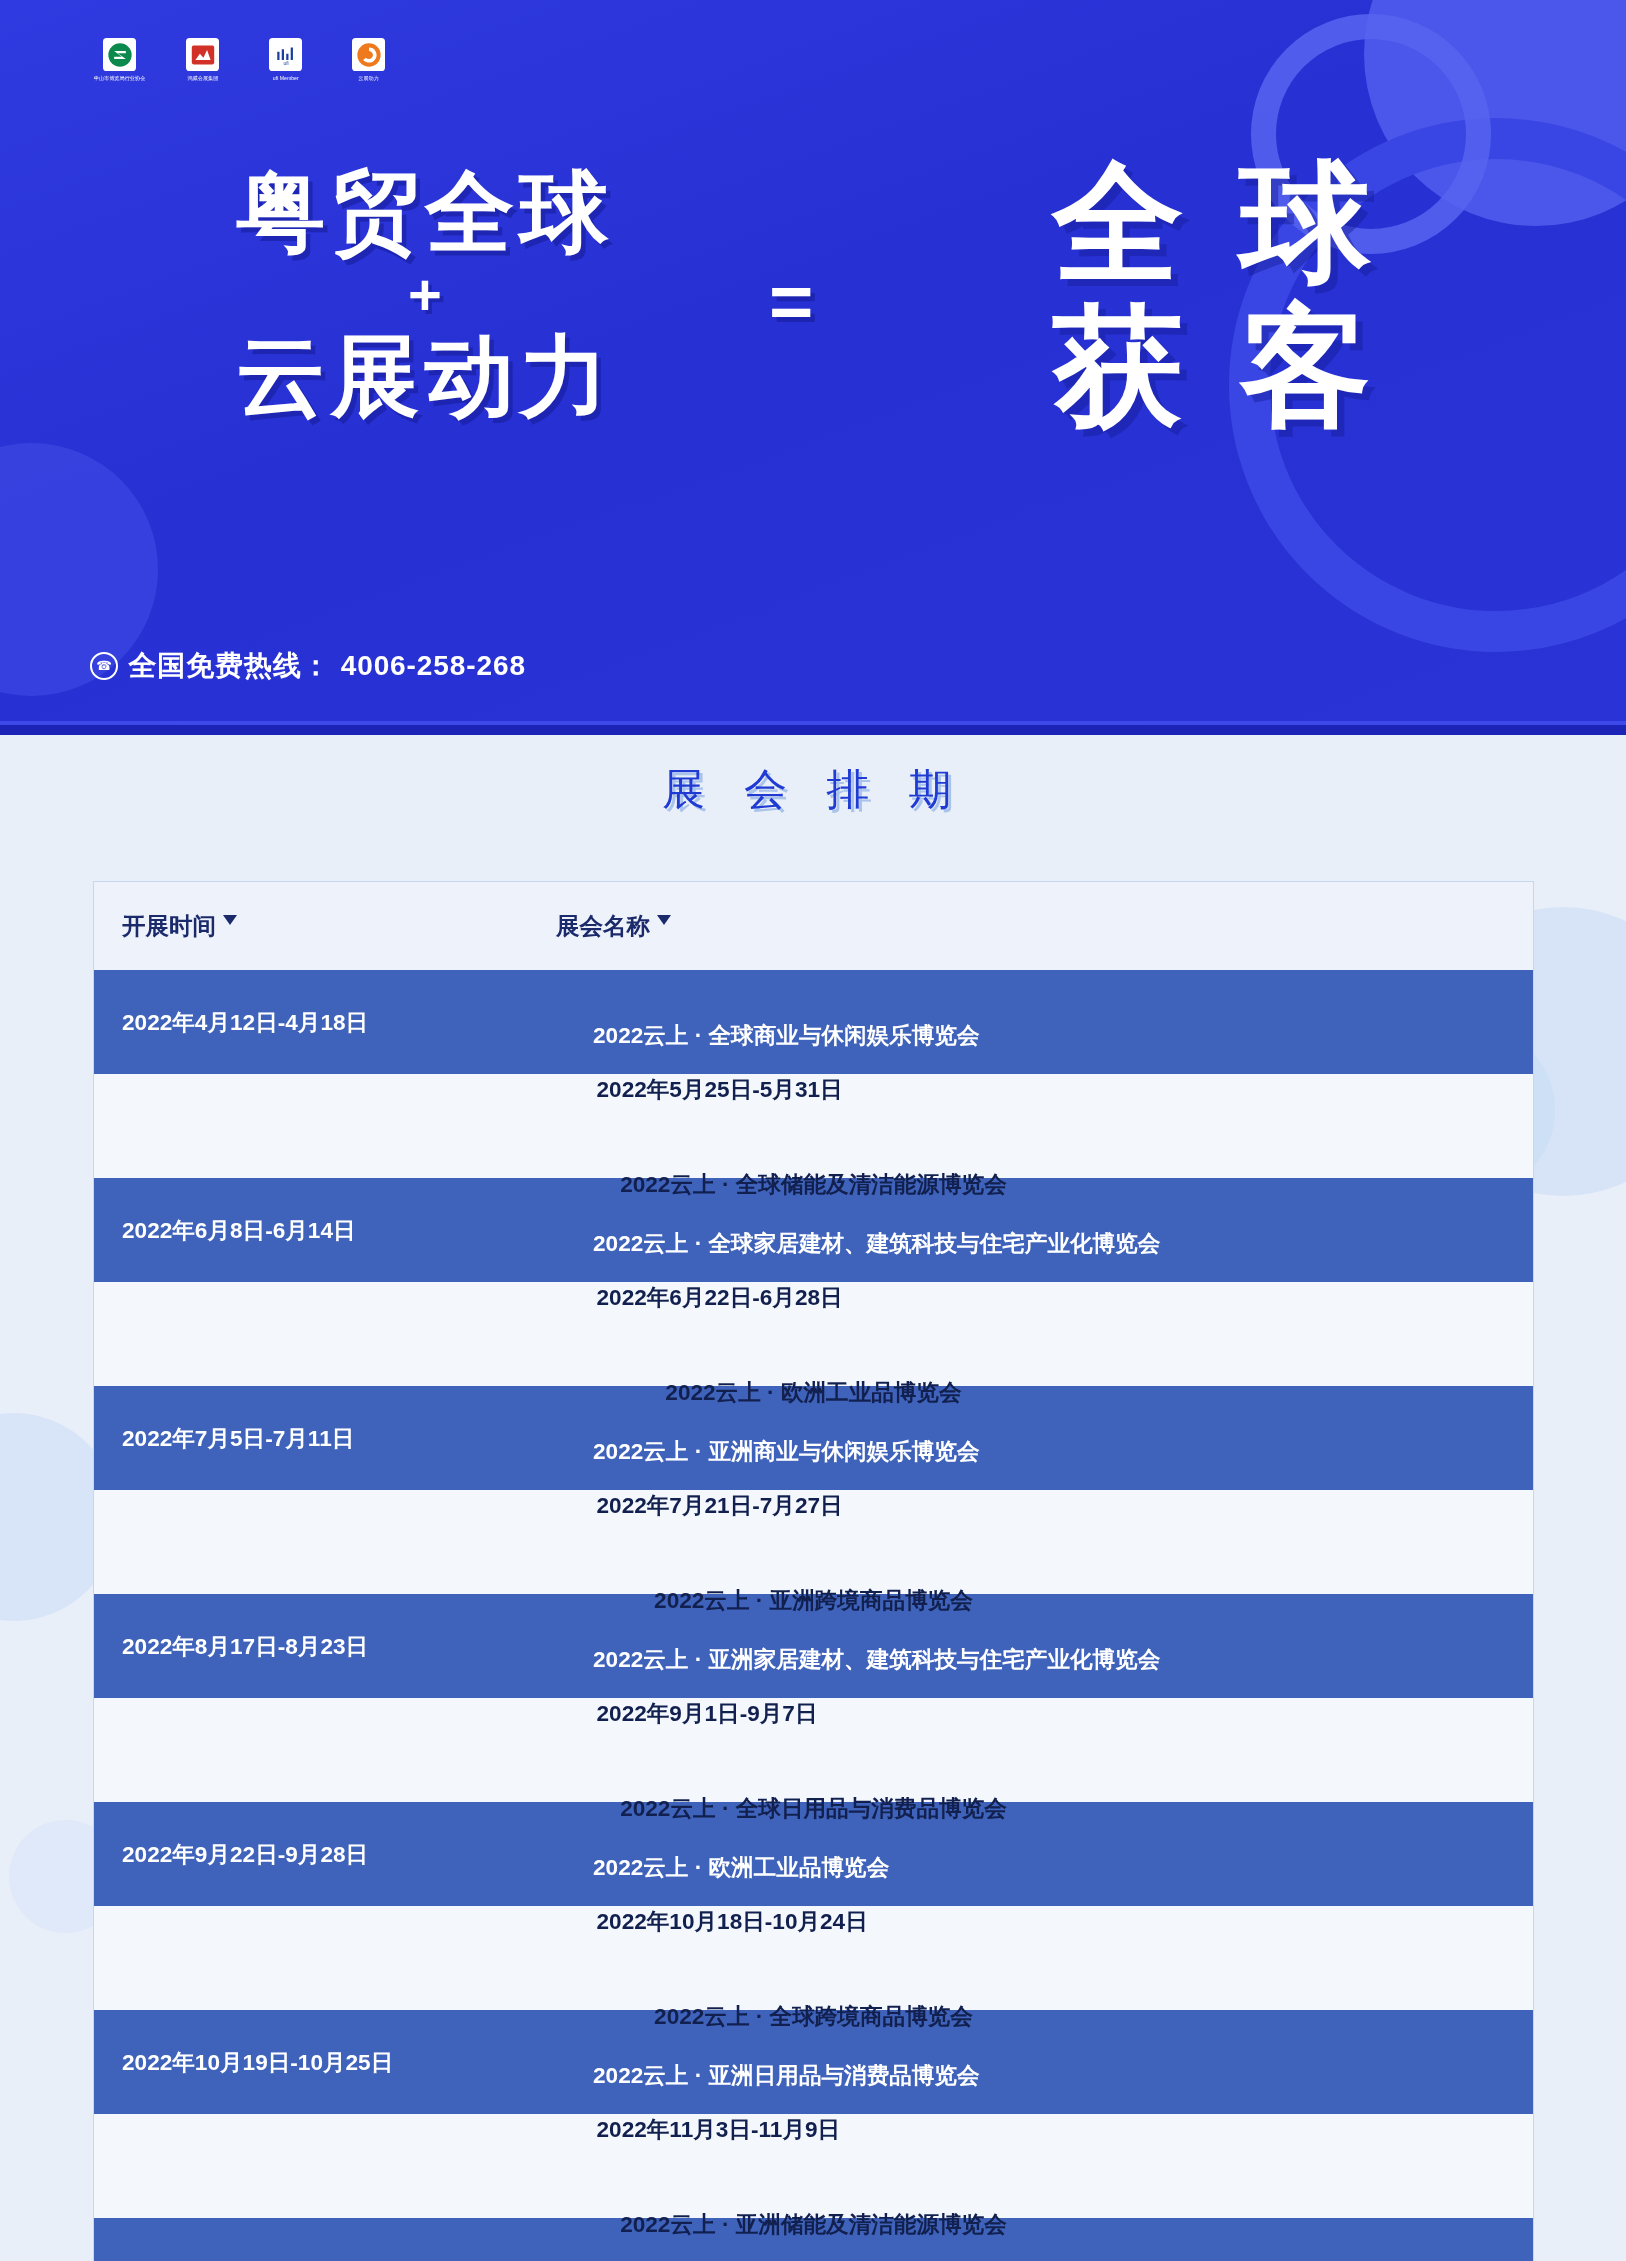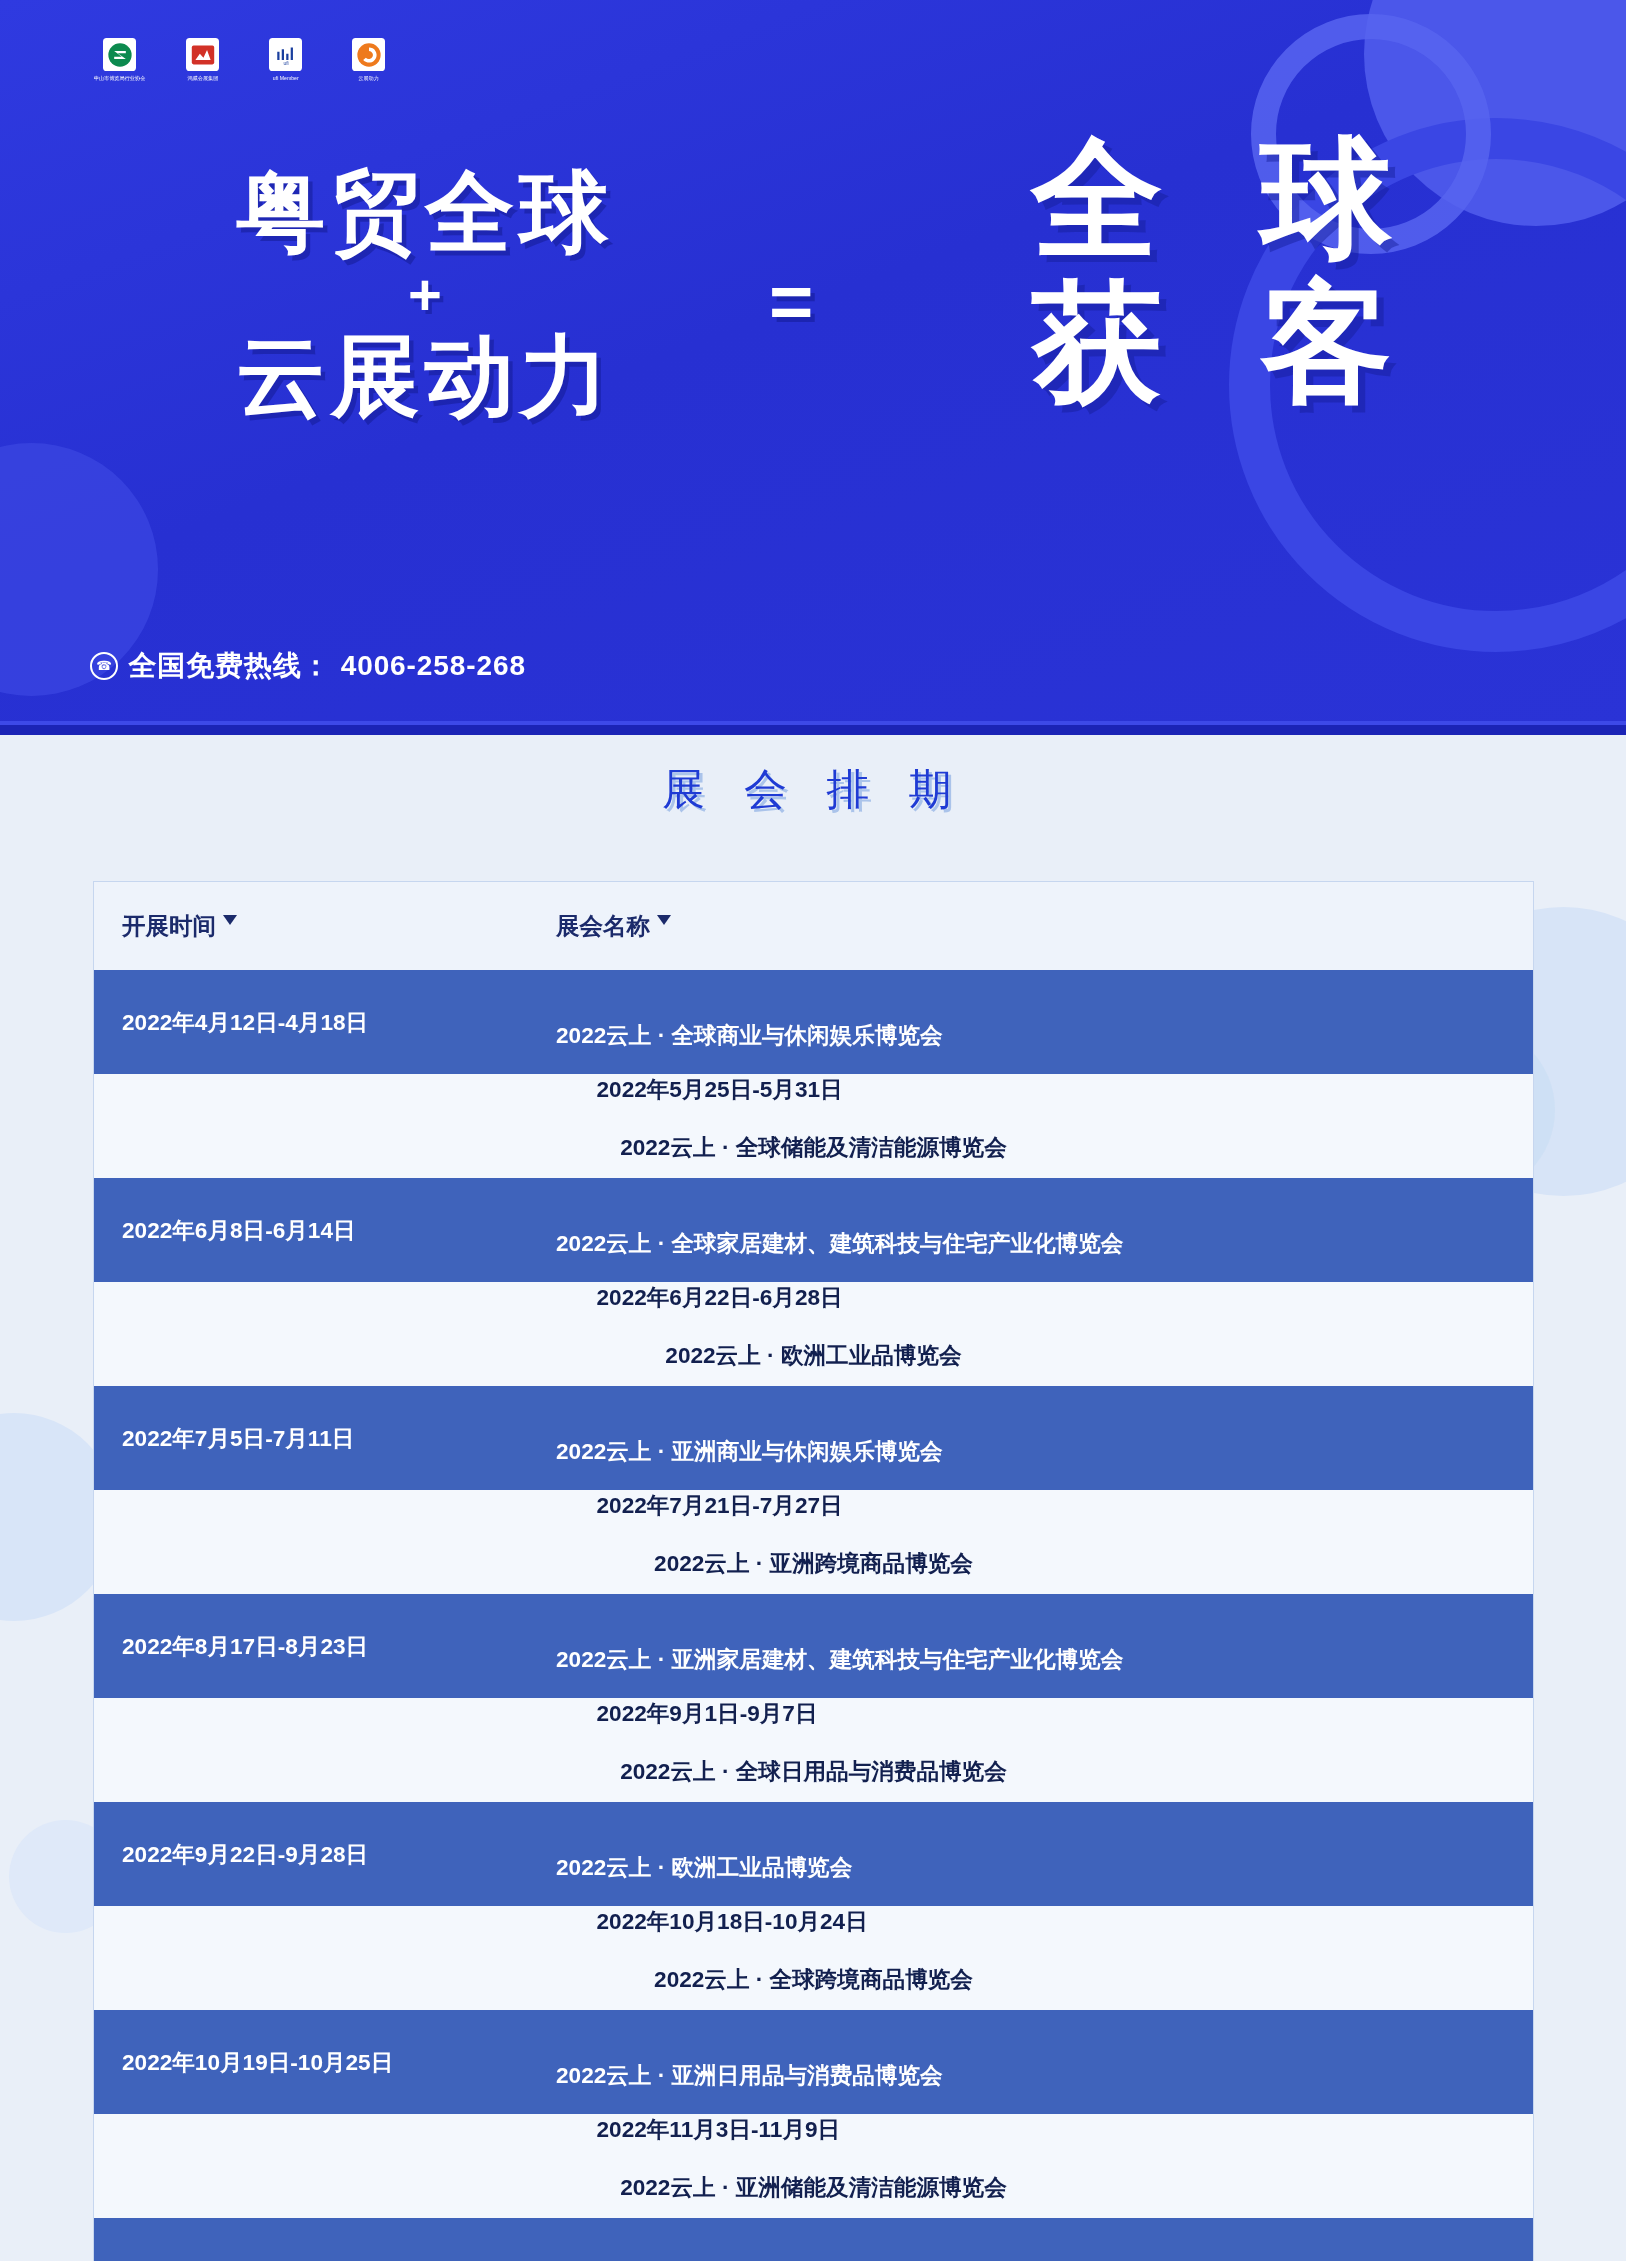--- a/index.html
+++ b/index.html
@@ -128,24 +128,23 @@
     left: 769px;
     top: 122px;
     font-size: 76px;
     font-weight: bold;
     color: #ffffff;
     text-shadow: 4.5px 4.5px 0 rgba(20,28,150,.55);
   }
   .hl-right {
     position: absolute;
     left: 882px;
-    top: 1px;
+    top: 15px;
     width: 669px;
     text-align: center;
-    font-family: Liberation Mono, monospace;
   }
   .hl-big {
     font-size: 131px;
     font-weight: bold;
     line-height: 1.1;
     letter-spacing: 10px;
     color: #ffffff;
     white-space: nowrap;
     text-shadow: 7.2px 7.2px 0 rgba(20,28,150,.45);
   }
@@ -271,20 +270,21 @@
     border-top: 10px solid #1b2a6b;
     margin-top: 4.5px;
   }
 
   .row {
     display: flex;
     align-items: center;
     height: 104px;
     padding: 0 28px;
     box-sizing: border-box;
+    gap: 37px;
   }
   .row.odd {
     background: #3f63bb;
     color: #ffffff;
   }
   .row.even {
     background: #f4f8fd;
     color: #12204f;
     flex-direction: column;
   }

